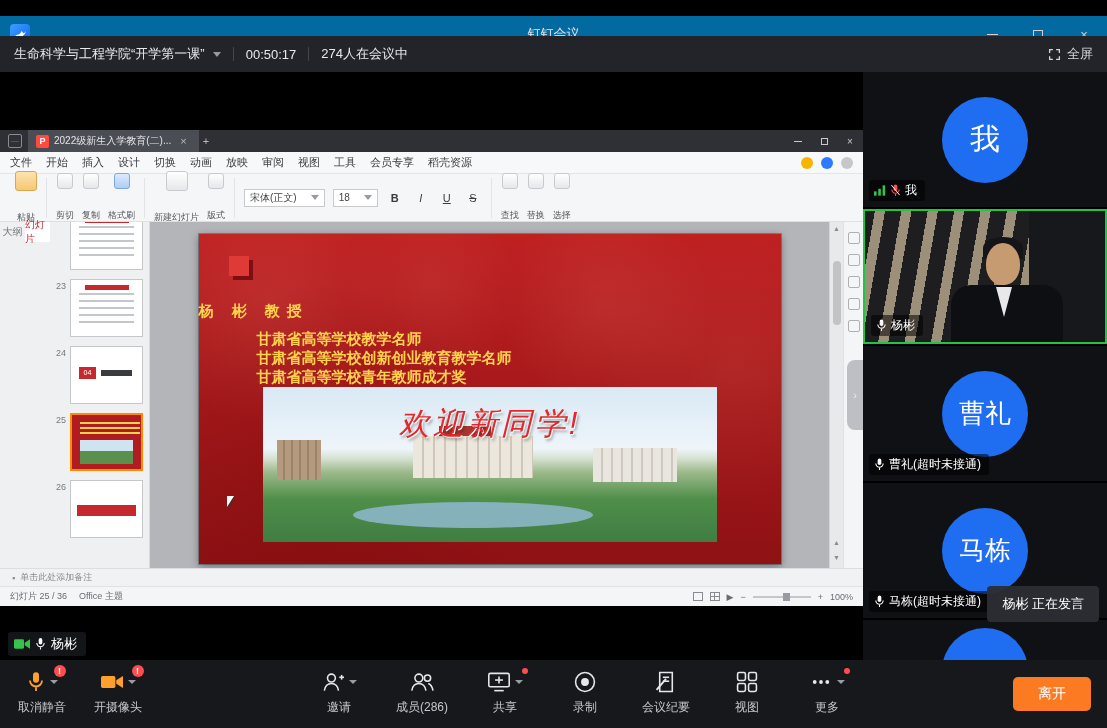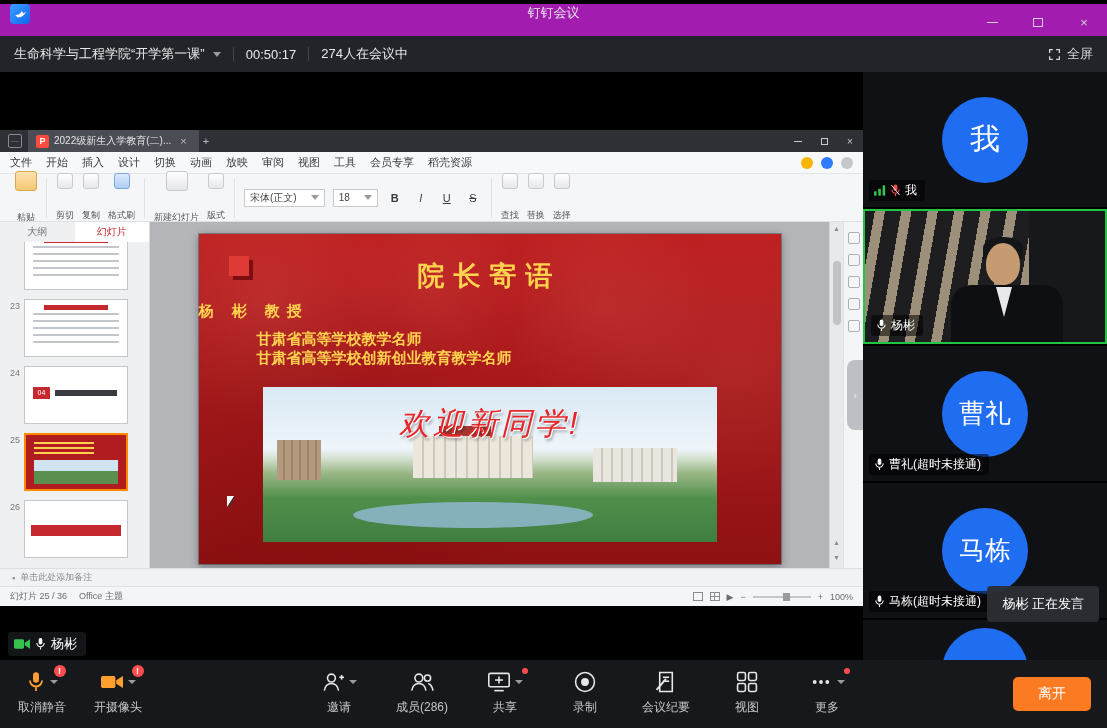--- a/index.html
+++ b/index.html
@@ -1,21 +1,21 @@
 <!DOCTYPE html>
 <html><head>
 <meta charset="utf-8">
 <style>
   * { margin:0; padding:0; box-sizing:border-box; }
   html,body { width:1107px; height:728px; background:#000; overflow:hidden;
               font-family:"Liberation Sans", sans-serif; }
 
   
-  .titlebar { position:absolute; top:4px; left:0; width:1107px; height:36px;
-              background:#a21caf; display:flex; align-items:flex-start; }
+  .titlebar { position:absolute; top:16px; left:0; width:1107px; height:36px;
+              background:#0369a1; display:flex; align-items:center; }
   .dt-logo { width:20px; height:20px; border-radius:4px; margin-left:10px;
              background:linear-gradient(135deg,#3aa0ff,#1266ee);
              display:flex; align-items:center; justify-content:center; }
   .app-title { position:absolute; left:50%; transform:translateX(-50%);
                color:#e6e7ea; font-size:13px; }
   .win-controls { margin-left:auto; display:flex; }
   .win-btn { width:46px; height:36px; display:flex; align-items:center;
              justify-content:center; color:#cfd0d4; font-size:13px; cursor:pointer; }
   .glyph-min { width:11px; height:1px; background:#cfd0d4; display:inline-block; }
   .glyph-max { width:10px; height:9px; border:1px solid #cfd0d4; display:inline-block; }
@@ -71,21 +71,21 @@
   .ricon.big { width:22px; height:20px; }
   .ricon.amber { background:linear-gradient(#ffe2b0,#f4c873); border-color:#d9a84e; }
   .ricon.blue { background:linear-gradient(#dceaff,#aecdf5); border-color:#7fa7d9; }
   .rselect { height:18px; border:1px solid #c9cacd; background:#fff; padding:0 5px;
              display:flex; align-items:center; gap:6px; font-size:10px; color:#444; cursor:pointer; }
   .rletter { width:18px; height:18px; border:1px solid transparent; display:flex;
              align-items:center; justify-content:center; font-size:11px; color:#3a3b40; cursor:pointer; }
 
   .ppt-body { flex:1; display:flex; min-height:0; }
   .panel { width:150px; background:#eef0f2; border-right:1px solid #d9dadd;
-           display:flex; flex-direction:column; }
+           display:flex; }
   .panel-tabs { height:20px; display:flex; font-size:10px; color:#77787d; }
   .ptab { flex:1; display:flex; align-items:center; justify-content:center; cursor:pointer; }
   .ptab.active { background:#fff; color:#c5292d; }
   .thumbs { flex:1; padding:2px 6px; display:flex; flex-direction:column; gap:9px; overflow:hidden; }
   .thumb-row { display:flex; gap:4px; }
   .thumb-row.first { margin-top:-12px; }
   .thumb-num { width:14px; font-size:9px; color:#77787d; text-align:right; padding-top:2px; }
   .thumb { width:104px; height:58px; background:#fff; border:1px solid #c6c7ca; position:relative; cursor:pointer; }
   .thumb.sel { border:2px solid #ff8a00; background:#b01c20; }
   .t-bar { height:5px; background:#c5292d; width:62%; margin:5px auto 3px; }
@@ -401,25 +401,25 @@
             <div class="thumb">
                 <div class="t-ribbon"></div>
               </div>
           </div>
         </div>
       </div>
 
       <div class="canvas">
         <div class="slide">
           <div class="deco-sq"></div>
-          <div class="slide-title">院长寄语</div>
           <div class="slide-sub">杨 彬 教授</div>
           <div class="slide-lines">
             <div>甘肃省高等学校教学名师</div>
             <div>甘肃省高等学校创新创业教育教学名师</div>
+            <div>甘肃省高等学校青年教师成才奖</div>
           </div>
           <div class="photo">
             <div class="bld b1"></div>
             <div class="bld b2"></div>
             <div class="bld b2r"></div>
             <div class="bld b3"></div>
             <div class="water"></div>
             <div class="banner">欢迎新同学!</div>
           </div>
           <div class="cursor-arrow"></div>

